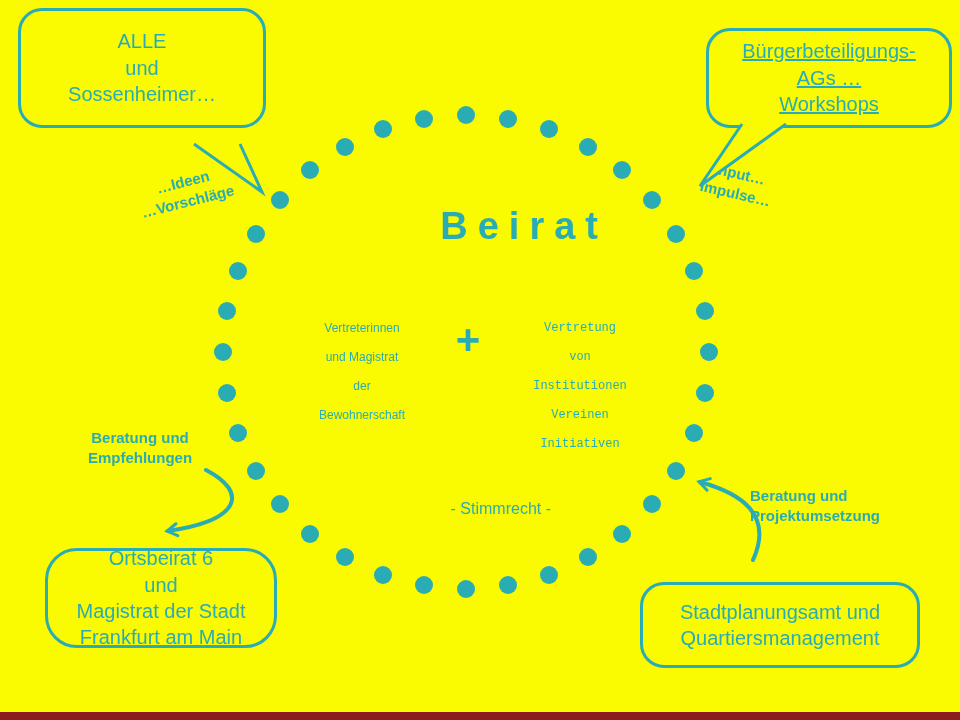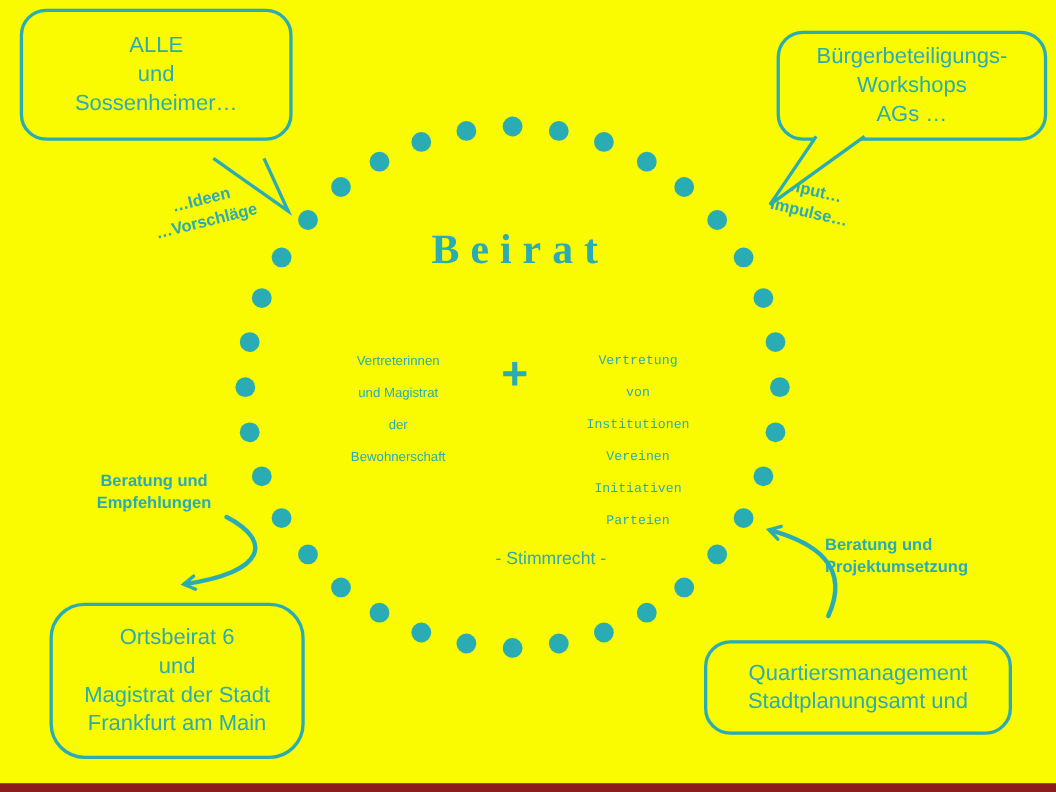--- a/index.html
+++ b/index.html
@@ -8,33 +8,33 @@
     background:#fafa00;
     font-family:"Liberation Sans", sans-serif;
     color:#2aacb4;
   }
   .callout{
     position:absolute;border:3px solid #2aacb4;border-radius:24px;background:#fafa00;
     display:flex;flex-direction:column;justify-content:center;text-align:center;
     font-size:20px;line-height:1.32;box-sizing:border-box;
   }
   #c-tl{left:18px;top:8px;width:248px;height:120px;}
-  #c-tr{left:706px;top:28px;width:246px;height:100px;}
-  #b-bl{left:45px;top:548px;width:232px;height:142px;border-radius:32px;}
+  #c-tr{left:706px;top:28px;width:246px;height:100px;text-decoration:underline;}
+  #b-bl{left:45px;top:548px;width:232px;height:100px;border-radius:32px;}
   #b-br{left:640px;top:582px;width:280px;height:86px;}
   .smalllabel{
     position:absolute;font-size:15px;font-weight:bold;line-height:1.35;text-align:center;
   }
   #lbl-ideen{left:118px;top:172px;width:135px;transform:rotate(-14deg);}
   #lbl-input{left:680px;top:164px;width:115px;transform:rotate(13deg);}
   #lbl-beratung-l{left:70px;top:428px;width:140px;}
   #lbl-beratung-r{left:750px;top:486px;width:170px;text-align:left;}
   #beirat-title{
-    position:absolute;left:338px;top:205px;width:270px;text-align:center;
-    font-size:38px;font-weight:bold;letter-spacing:10px;font-family:Liberation Serif, serif;
+    position:absolute;left:338px;top:205px;width:270px;text-align:right;
+    font-size:38px;font-weight:bold;letter-spacing:10px;
   }
   .memberblock{
     position:absolute;font-size:12px;line-height:29px;text-align:center;
   }
   #mb-left{left:270px;top:314px;width:184px;}
   #mb-right{left:492px;top:314px;width:176px;font-family:Liberation Mono, monospace;}
   #plus-sign{
     position:absolute;left:448px;top:316px;width:40px;text-align:center;
     font-size:42px;font-weight:bold;
   }
@@ -103,47 +103,46 @@
   </div>
 
   <div id="plus-sign">+</div>
 
   <div class="memberblock" id="mb-right">
     <div>Vertretung</div>
     <div>von</div>
     <div>Institutionen</div>
     <div>Vereinen</div>
     <div>Initiativen</div>
-    <div>Parteien</div>
   </div>
 
   <div id="stimmrecht">- Stimmrecht -</div>
 
   <div class="callout" id="c-tl">
     <div>ALLE</div>
     <div>und</div>
     <div>Sossenheimer…</div>
   </div>
 
   <div class="callout" id="c-tr">
     <div>Bürgerbeteiligungs-</div>
+    <div>AGs …</div>
     <div>Workshops</div>
-    <div>AGs …</div>
   </div>
 
   <div class="callout" id="b-bl">
     <div>Ortsbeirat 6</div>
     <div>und</div>
     <div>Magistrat der Stadt</div>
     <div>Frankfurt am Main</div>
   </div>
 
   <div class="callout" id="b-br">
+    <div>Stadtplanungsamt und</div>
     <div>Quartiersmanagement</div>
-    <div>Stadtplanungsamt und</div>
   </div>
 
   <div class="smalllabel" id="lbl-ideen">
     <div>…Ideen</div>
     <div>…Vorschläge</div>
   </div>
 
   <div class="smalllabel" id="lbl-input">
     <div>Input…</div>
     <div>Impulse…</div>

